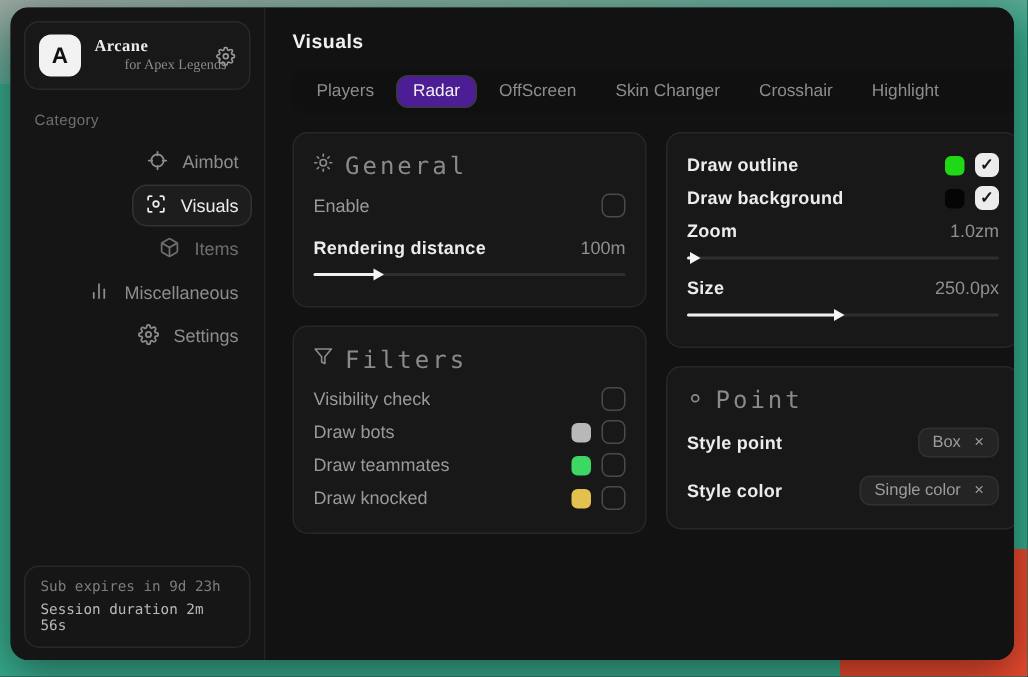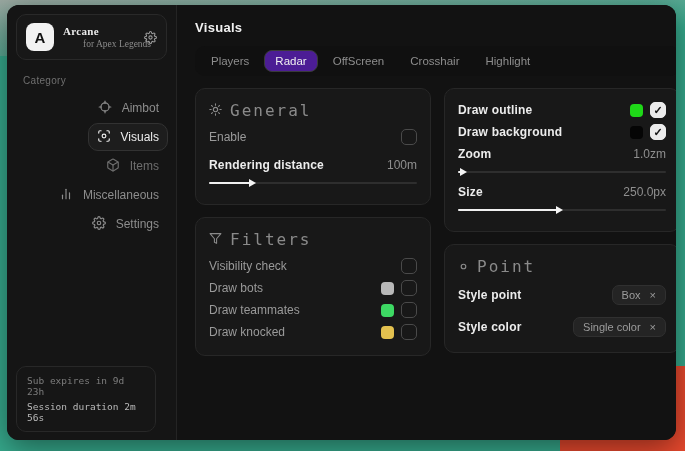--- a/index.html
+++ b/index.html
@@ -31,21 +31,21 @@
   .category { color:#6f6f6f; font-size:10px; margin:15px 0 8px 16px; letter-spacing:.3px; }
 
   .nav { display:flex; flex-direction:column; gap:1px;align-items:flex-end; }
   .nav-item { display:flex; align-items:center; gap:10px; height:28px; margin:0 8px;
     padding:0 8px; border-radius:10px; border:1px solid transparent; color:#8d8d8d;
     font-size:12px; cursor:pointer; }
   .nav-item.selected { background:#1d1d1d; border-color:#323232; color:#ececec; }
   .nav-item.dim { color:#6e6e6e; }
   .nav-item svg { flex:0 0 auto; }
 
-  .side-footer { position:absolute; left:9px; right:20px; bottom:8px; border:1px solid #282828;
+  .side-footer { position:absolute; left:9px; right:9px; bottom:8px; border:1px solid #282828;
     border-radius:10px; padding:8px 10px; background:#161616;
     font-family:"DejaVu Sans Mono", monospace; }
   .side-footer .l1 { color:#7d7d7d; font-size:9.5px; }
   .side-footer .l2 { color:#b9b9b9; font-size:9.5px; margin-top:4px; }
 
   
   .main { flex:1; background:#121212; padding:15px 13px 0 18px; position:relative; }
   .page-title { color:#f0f0f0; font-size:13px; font-weight:bold; letter-spacing:.3px; }
 
   .tabs { margin-top:11px; background:#101010; border-radius:10px; padding:4px 5px;
@@ -177,20 +177,21 @@
     </div>
   </div>
 
   <div class="main">
     <div class="page-title">Visuals</div>
 
     <div class="tabs">
       <div class="tab">Players</div>
       <div class="tab selected">Radar</div>
       <div class="tab">OffScreen</div>
+      <div class="tab">Skin Changer</div>
       <div class="tab">Crosshair</div>
       <div class="tab">Highlight</div>
     </div>
 
     <div class="columns">
 
       <div class="col">
 
         <div class="card">
           <div class="card-head">

